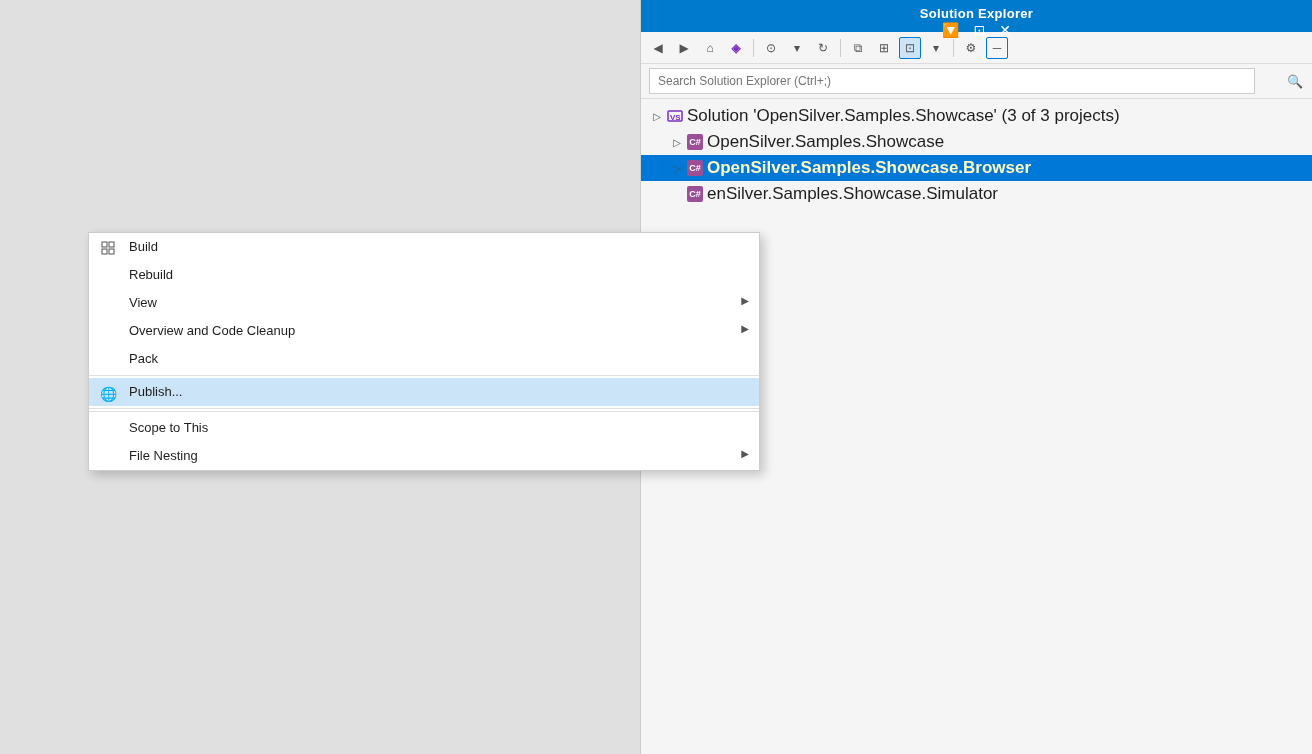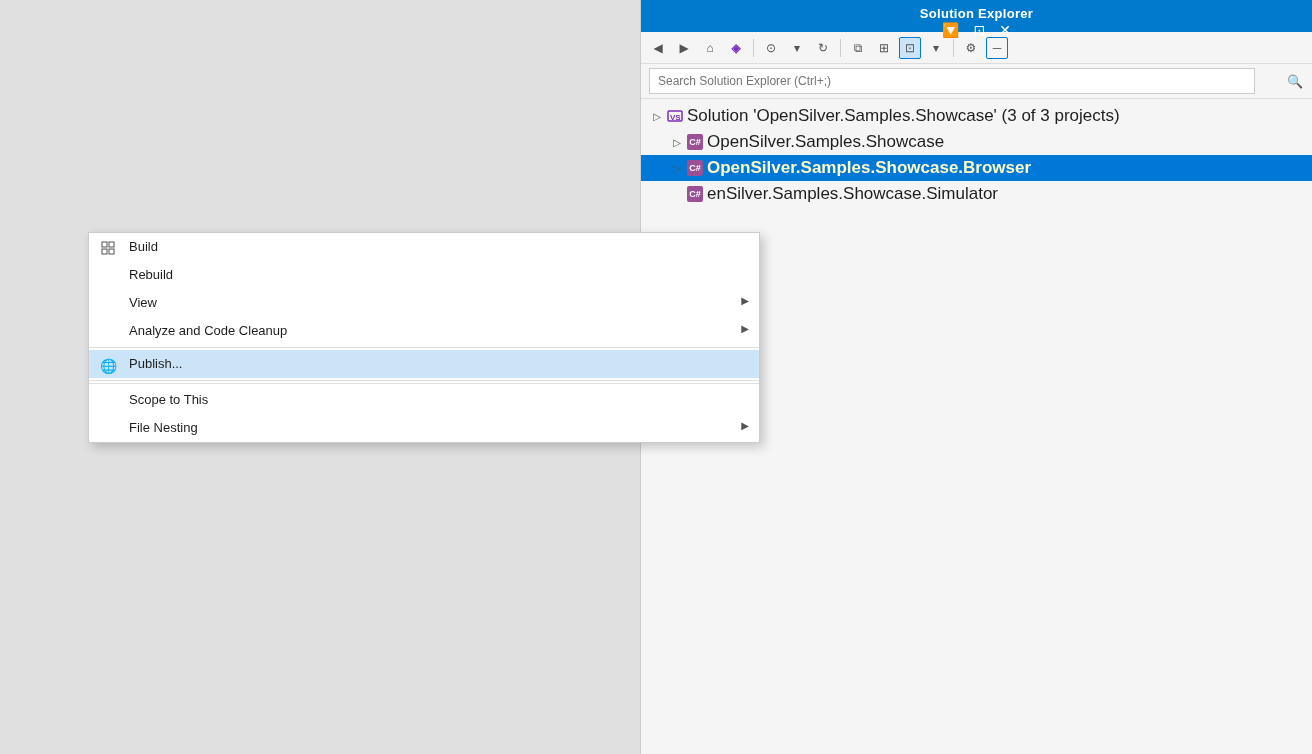--- a/index.html
+++ b/index.html
@@ -353,24 +353,27 @@
     <span class="menu-label">Rebuild</span>
   </div>
 
 
   <div class="menu-item">
     <span class="menu-label">View</span>
     <span class="menu-arrow">▶</span>
   </div>
 
   <div class="menu-item">
-    <span class="menu-label">Analyze and Code Cleanup</span>
+    <span class="menu-label">Overview and Code Cleanup</span>
     <span class="menu-arrow">▶</span>
   </div>
 
+  <div class="menu-item">
+    <span class="menu-label">Pack</span>
+  </div>
 
   <div class="menu-separator"></div>
 
   <div class="menu-item highlighted">
     <span class="menu-icon icon-globe">🌐</span>
     <span class="menu-label">Publish...</span>
   </div>
 
   <div class="menu-separator"></div>
 

